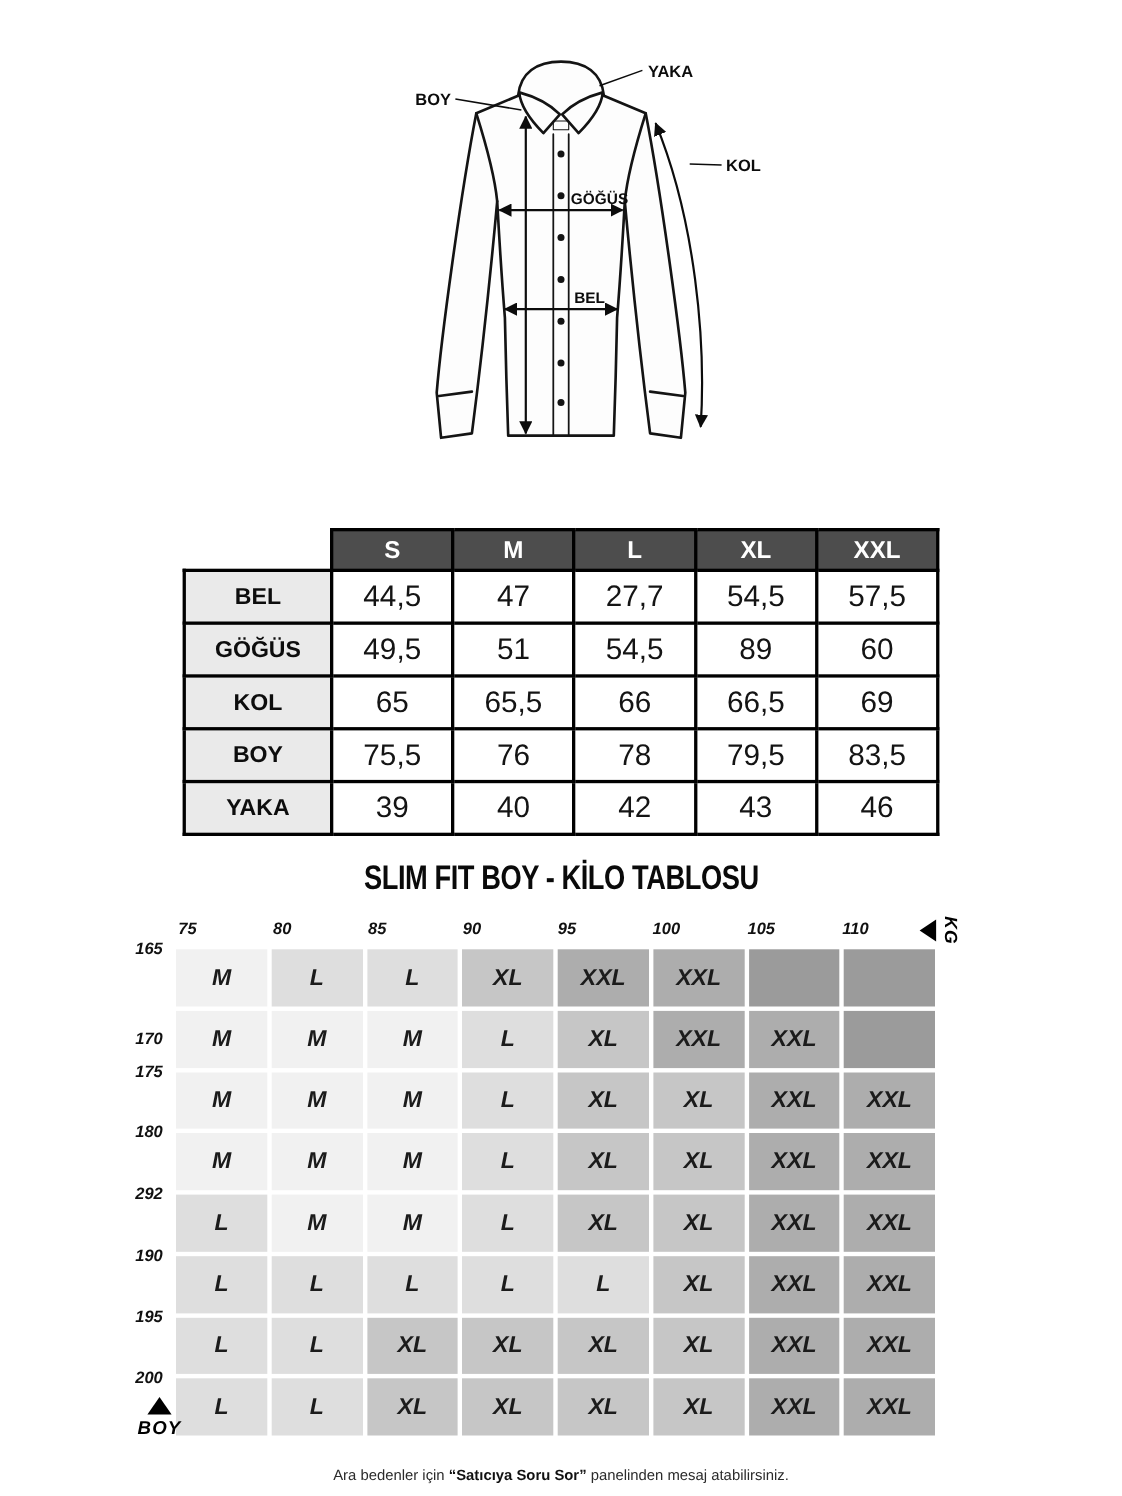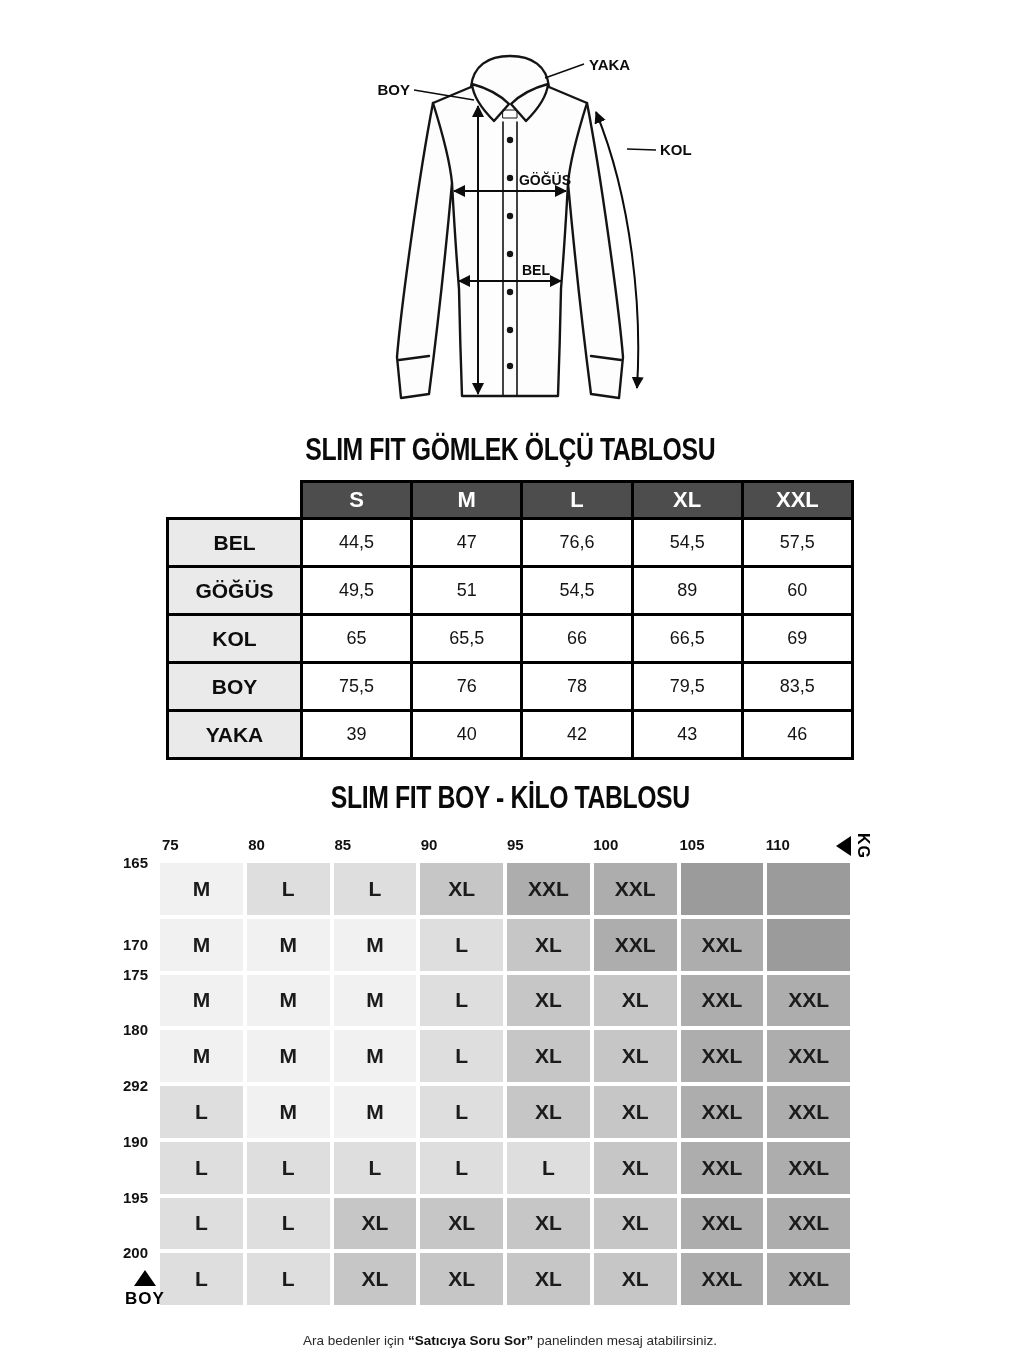--- a/index.html
+++ b/index.html
@@ -61,26 +61,26 @@
   .size-table tbody th {
     background: #eaeaea;
     color: #0d0d0d;
     font-size: 21px;
     font-weight: 700;
     height: 48px;
   }
   .size-table tbody td {
     background: #ffffff;
     color: #141414;
-    font-size: 18px;
+    font-size: 27px;
     font-weight: 400;
   }
 
   
-  .fit-chart { position: absolute; top: 830px; left: 0; width: 929px; height: 505px; }
+  .fit-chart { position: absolute; top: 830px; left: 0; width: 929px; height: 505px; font-style: italic; }
   .kg-axis { position: absolute; top: 6px; left: 160px; width: 690px; display: flex; }
   .kg-axis span { flex: 1; text-align: left; padding-left: 2px; font-size: 15px; font-weight: 700; color: #111; }
   .kg-marker { position: absolute; top: 1px; left: 836px; display: flex; align-items: center; gap: 3px; height: 30px; }
   .tri-left { width: 0; height: 0; border-top: 10px solid transparent; border-bottom: 10px solid transparent; border-right: 15px solid #000; }
   .kg-text { writing-mode: vertical-rl; font-size: 16px; font-weight: 700; letter-spacing: 1px; color: #000; }
 
   .fit-grid {
     position: absolute;
     top: 33px;
     left: 160px;
@@ -186,41 +186,38 @@
 
     <g font-family="Liberation Sans, sans-serif" font-weight="bold" fill="#0c0c0c">
       <text x="589" y="70" font-size="15">YAKA</text>
       <text x="410" y="95" font-size="15" text-anchor="end">BOY</text>
       <text x="660" y="155" font-size="15">KOL</text>
       <text x="545" y="185" font-size="14" text-anchor="middle">GÖĞÜS</text>
       <text x="536" y="275" font-size="14" text-anchor="middle">BEL</text>
     </g>
   </svg>
 
-  <div class="section-title title-1">
-    <span>SLIM FIT GÖMLEK ÖLÇÜ TABLOSU</span>
-  </div>
 
   <table class="size-table">
     <thead>
       <tr id="size-head">
           <th class="blank"></th>
           <th>S</th>
           <th>M</th>
           <th>L</th>
           <th>XL</th>
           <th>XXL</th>
         </tr>
     </thead>
     <tbody id="size-body">
         <tr>
           <th>BEL</th>
           <td>44,5</td>
           <td>47</td>
-          <td>76,6</td>
+          <td>27,7</td>
           <td>54,5</td>
           <td>57,5</td>
         </tr>
         <tr>
           <th>GÖĞÜS</th>
           <td>49,5</td>
           <td>51</td>
           <td>54,5</td>
           <td>89</td>
           <td>60</td>

